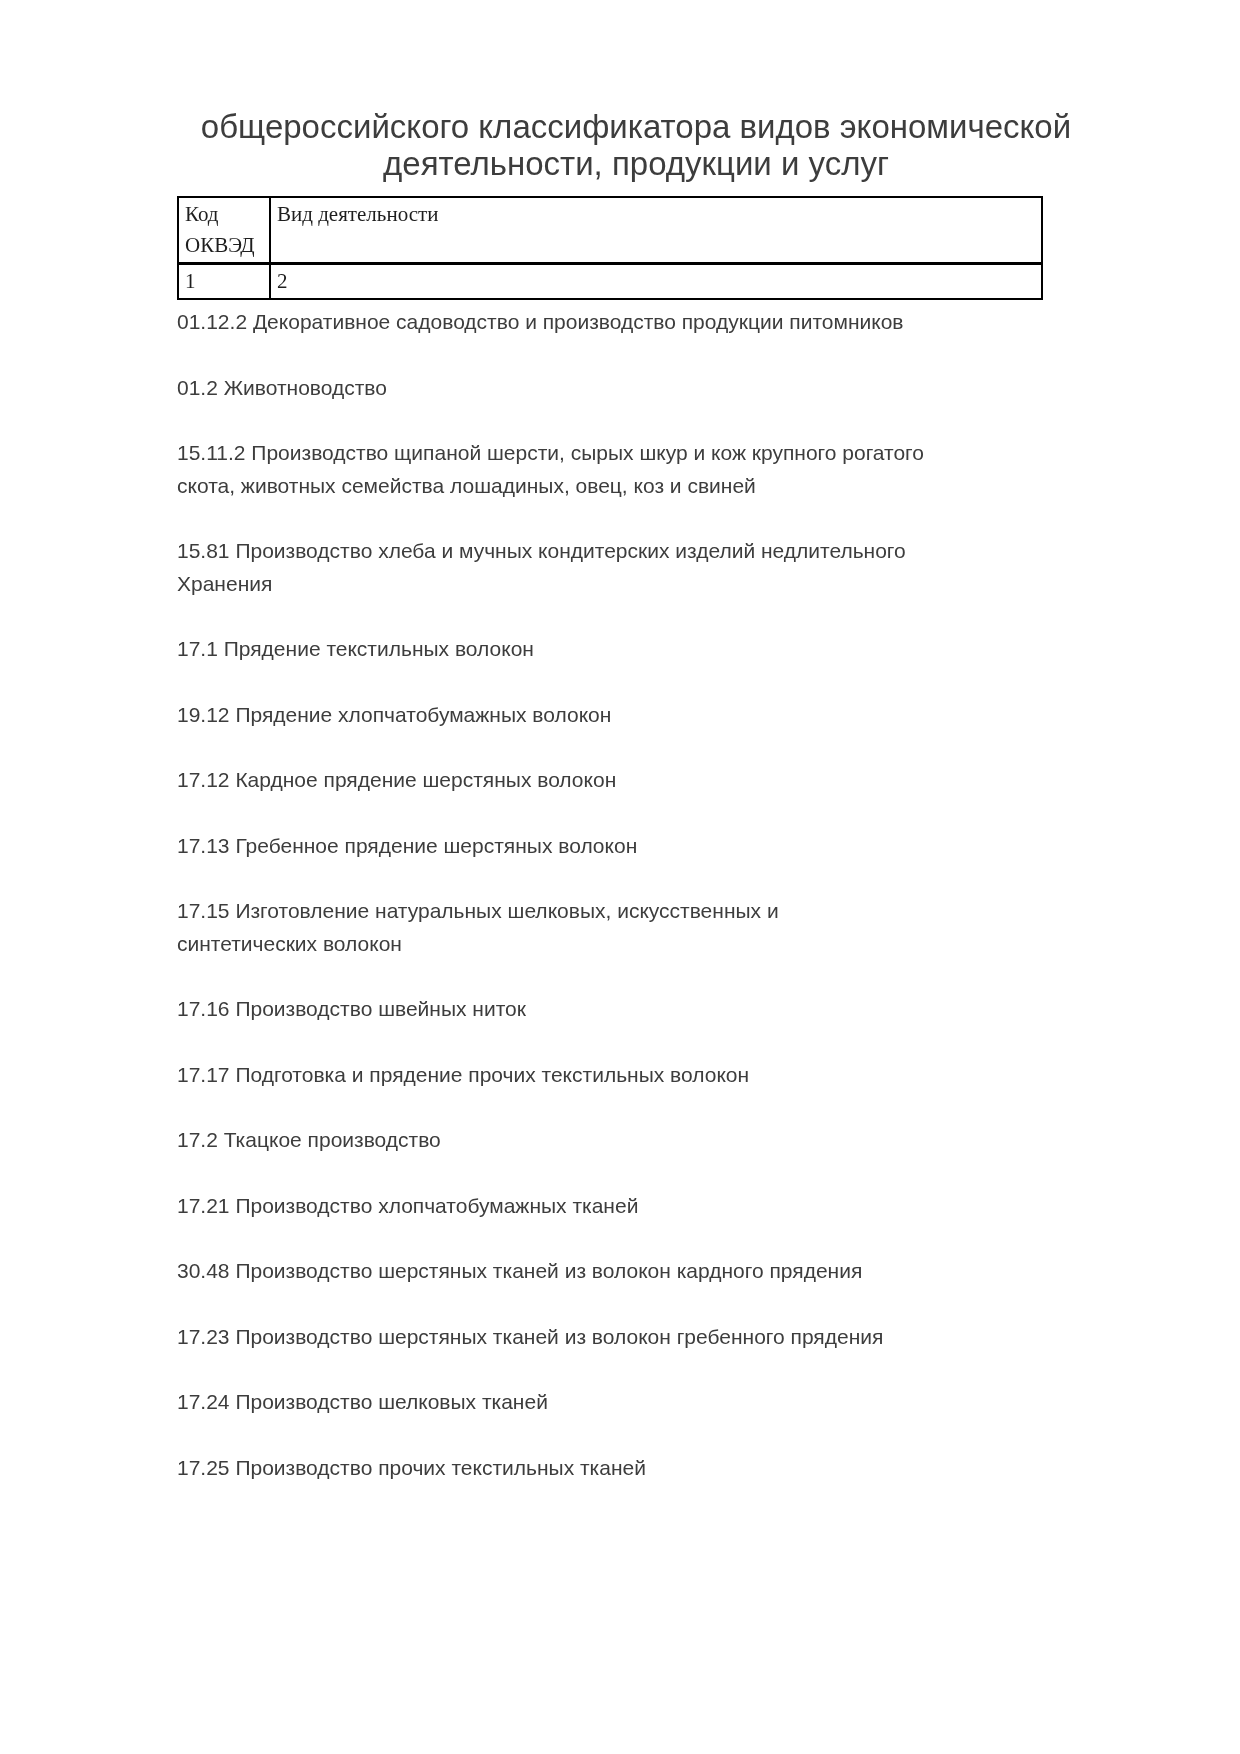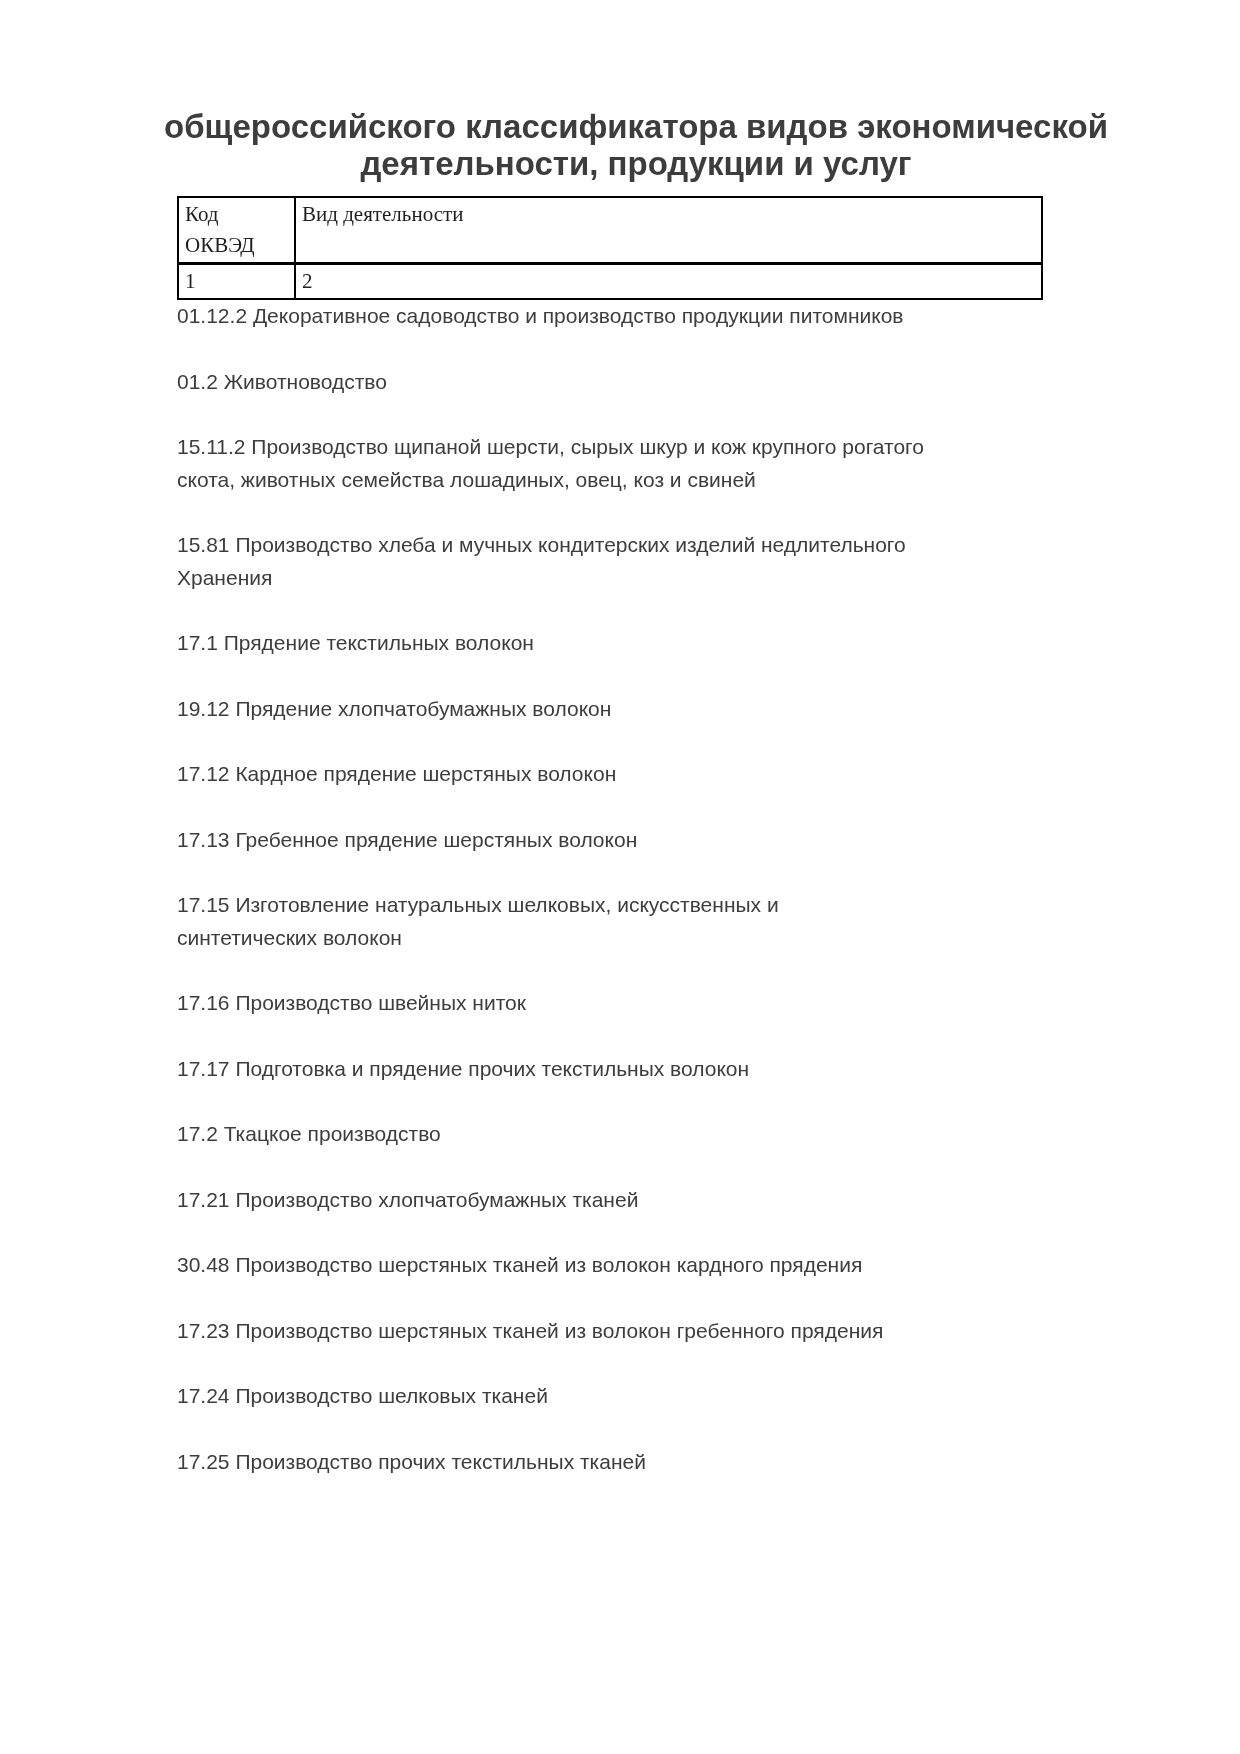--- a/index.html
+++ b/index.html
@@ -15,21 +15,21 @@
     position: relative;
     margin-left: 177px;
     width: 866px;
   }
   .doc-title {
     width: 986px;
     margin: 0 0 0 -34px;
     padding-top: 108px;
     font-size: 33px;
     line-height: 37px;
-    font-weight: 700;
+    font-weight: 400;
     text-align: center;
     color: #3d3d3d;
     white-space: pre-line;
   }
   .okved-table {
     border-collapse: collapse;
     table-layout: fixed;
     width: 866px;
     margin-top: 14px;
     font-family: "Liberation Serif", serif;
@@ -43,22 +43,22 @@
     line-height: 31px;
     white-space: pre-line;
   }
   .okved-table tr.header-row td {
     border-bottom: 3px solid #000000;
     height: 66px;
   }
   .okved-table tr.data-row td {
     height: 33px;
   }
-  .col-code { width: 117px; }
-  .activity-list { }
+  .col-code { width: 92px; }
+  .activity-list { margin-top: 6px; }
   .list-item {
     margin: 0 0 33px 0;
     font-size: 21px;
     line-height: 32.5px;
     color: #3d3d3d;
     white-space: pre-line;
   }
 </style>
 </head>
 <body>

